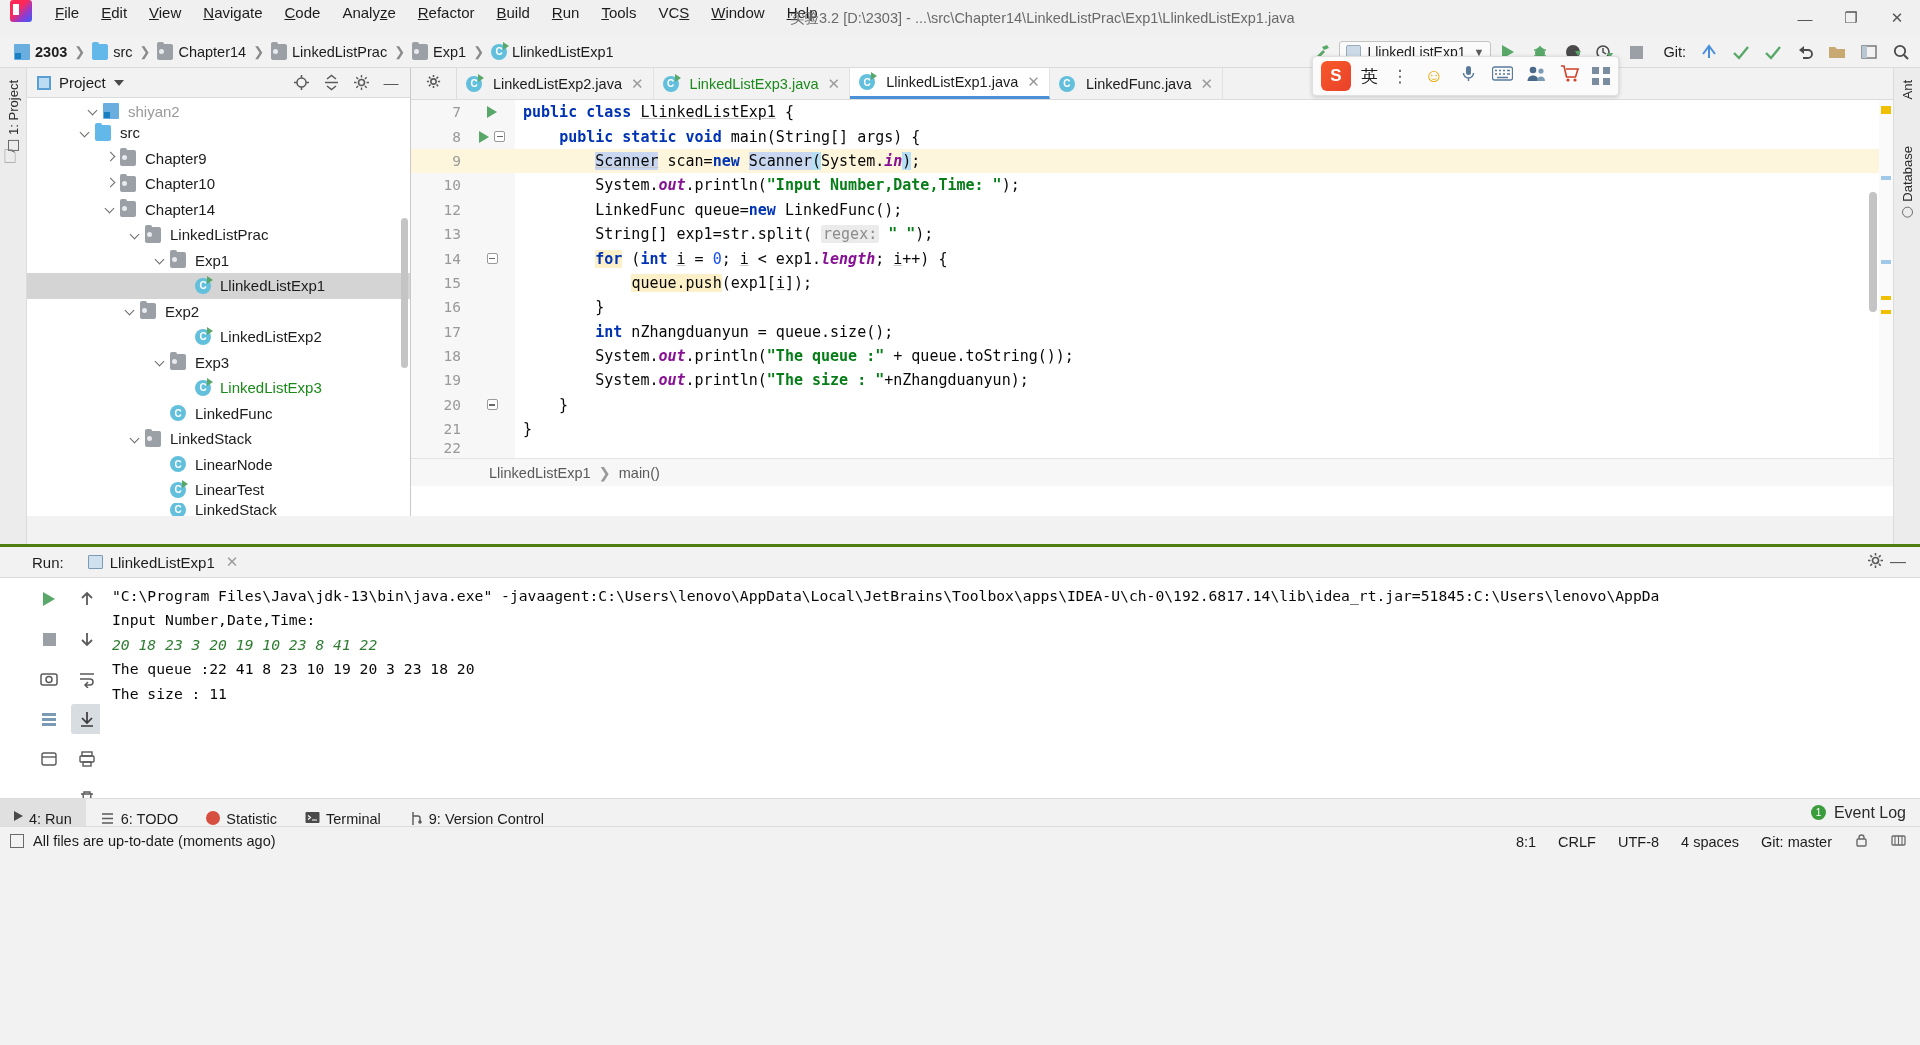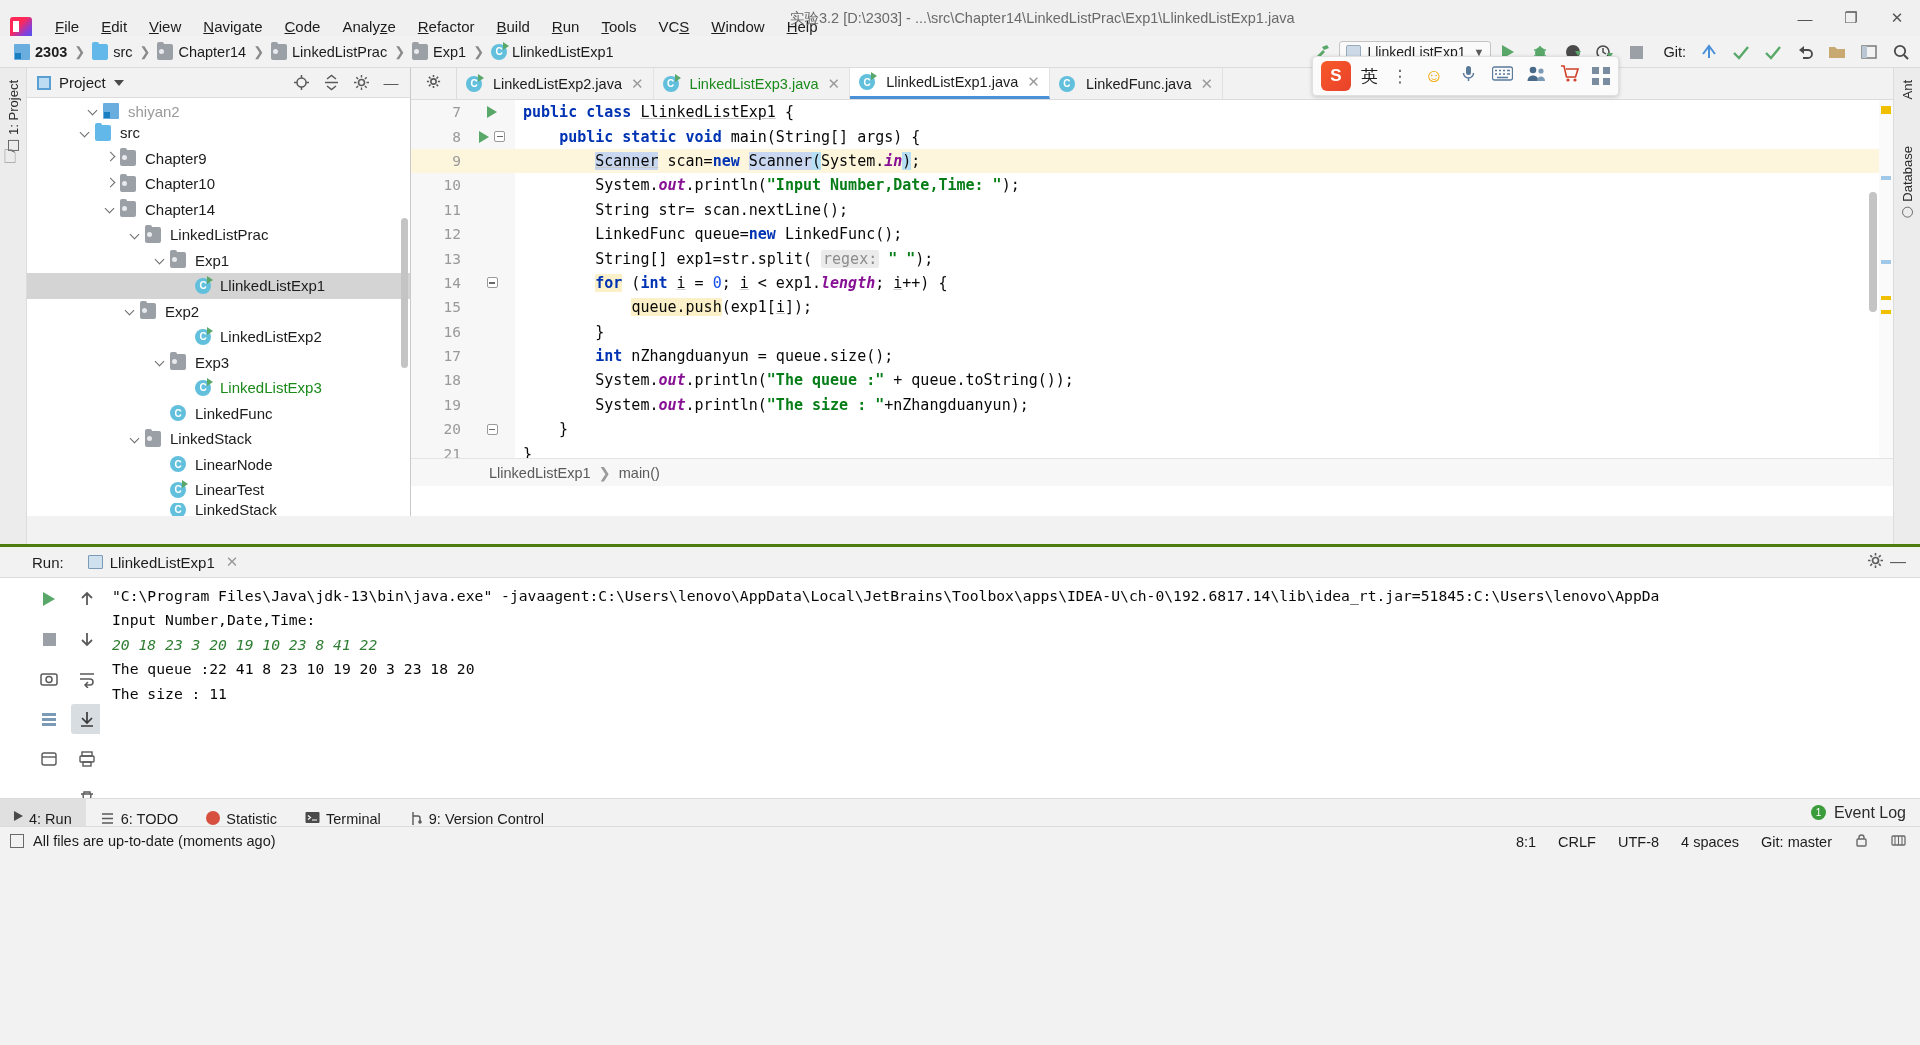--- a/index.html
+++ b/index.html
@@ -8,21 +8,21 @@
     font-family: "Liberation Sans", sans-serif;
     background: #f2f2f2;
     overflow: hidden;
     color: #2b2b2b;
   }
   body { position: relative; }
 
   
   .titlebar {
     position: absolute; left: 0; top: 0; width: 1920px; height: 40px;
-    background: #f0f0f0; display: flex; align-items: flex-end;
+    background: #f0f0f0; display: flex; align-items: flex-start;
     border-bottom: 1px solid #e4e4e4;
   }
   .app-logo {
     width: 22px; height: 22px; margin-left: 10px; margin-right: 12px;
     border-radius: 3px; position: relative; flex: 0 0 auto;
     background: linear-gradient(135deg,#fe2857 0%,#fe2857 38%,#8b3dd6 70%,#3b5cf5 100%);
   }
   .app-logo::after {
     content:""; position:absolute; left:6px; top:4px; width:3px; height:11px;
     background:#fff; box-shadow: -3px 0 0 0 #fff;
@@ -656,25 +656,20 @@
         <span class="gmark"></span>
         <span class="ctext">        <span class="sel-blue ulined">Scanner</span> scan=<span class="kw">new</span> <span class="sel-blue">Scanner</span><span class="sel-cy">(</span>System.<span class="fld">in</span><span class="sel-cy">)</span>;</span>
       </div>
 
       <div class="cline">
         <span class="lnum">10</span>
         <span class="gmark"></span>
         <span class="ctext">        System.<span class="fld">out</span>.println(<span class="str">"Input Number,Date,Time: "</span>);</span>
       </div>
 
-      <div class="cline">
-        <span class="lnum">11</span>
-        <span class="gmark"></span>
-        <span class="ctext">        String str= scan.nextLine();</span>
-      </div>
 
       <div class="cline">
         <span class="lnum">12</span>
         <span class="gmark"></span>
         <span class="ctext">        LinkedFunc queue=<span class="kw">new</span> LinkedFunc();</span>
       </div>
 
       <div class="cline">
         <span class="lnum">13</span>
         <span class="gmark"></span>

